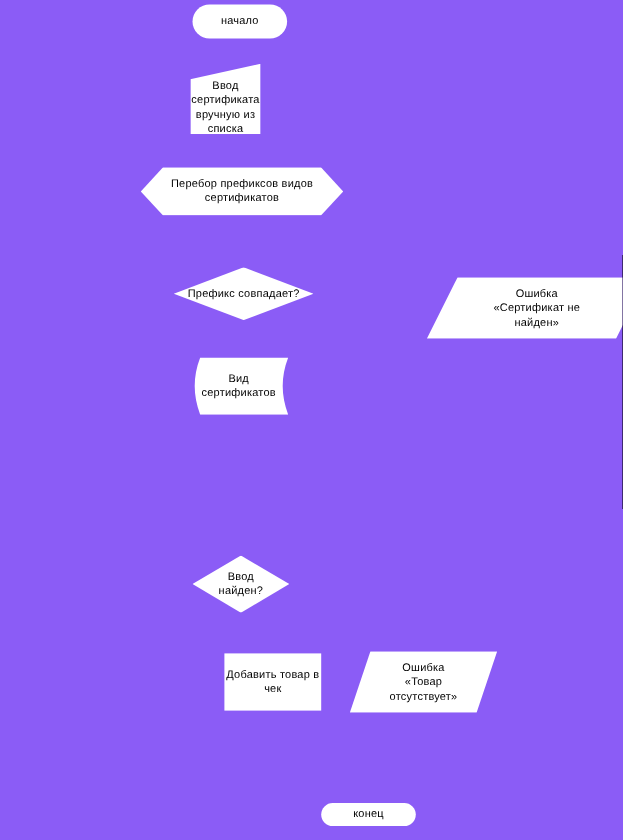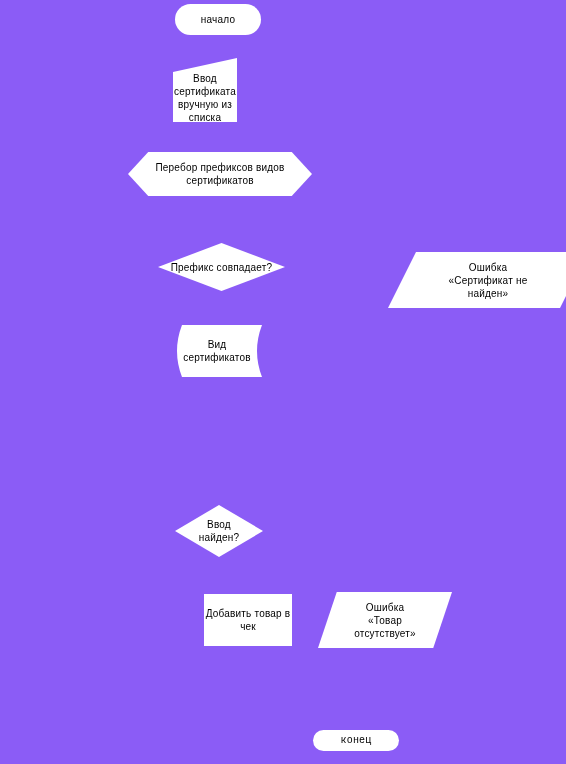--- a/index.html
+++ b/index.html
@@ -145,18 +145,18 @@
 чек</div>
   </div>
 
   <div class="node s-parallelogram" style="left:318px; top:592px; width:134px; height:56px;">
     <div class="shape"></div>
     <div class="label">Ошибка
 «Товар
 отсутствует»</div>
   </div>
 
-  <div class="node s-terminator" style="left:313px; top:730px; width:86px; height:21px;font-family:Liberation Mono, monospace;">
+  <div class="node s-terminator" style="left:292px; top:730px; width:86px; height:21px;">
     <div class="shape"></div>
     <div class="label">конец</div>
   </div>
 
 </div>
 
 </body></html>

